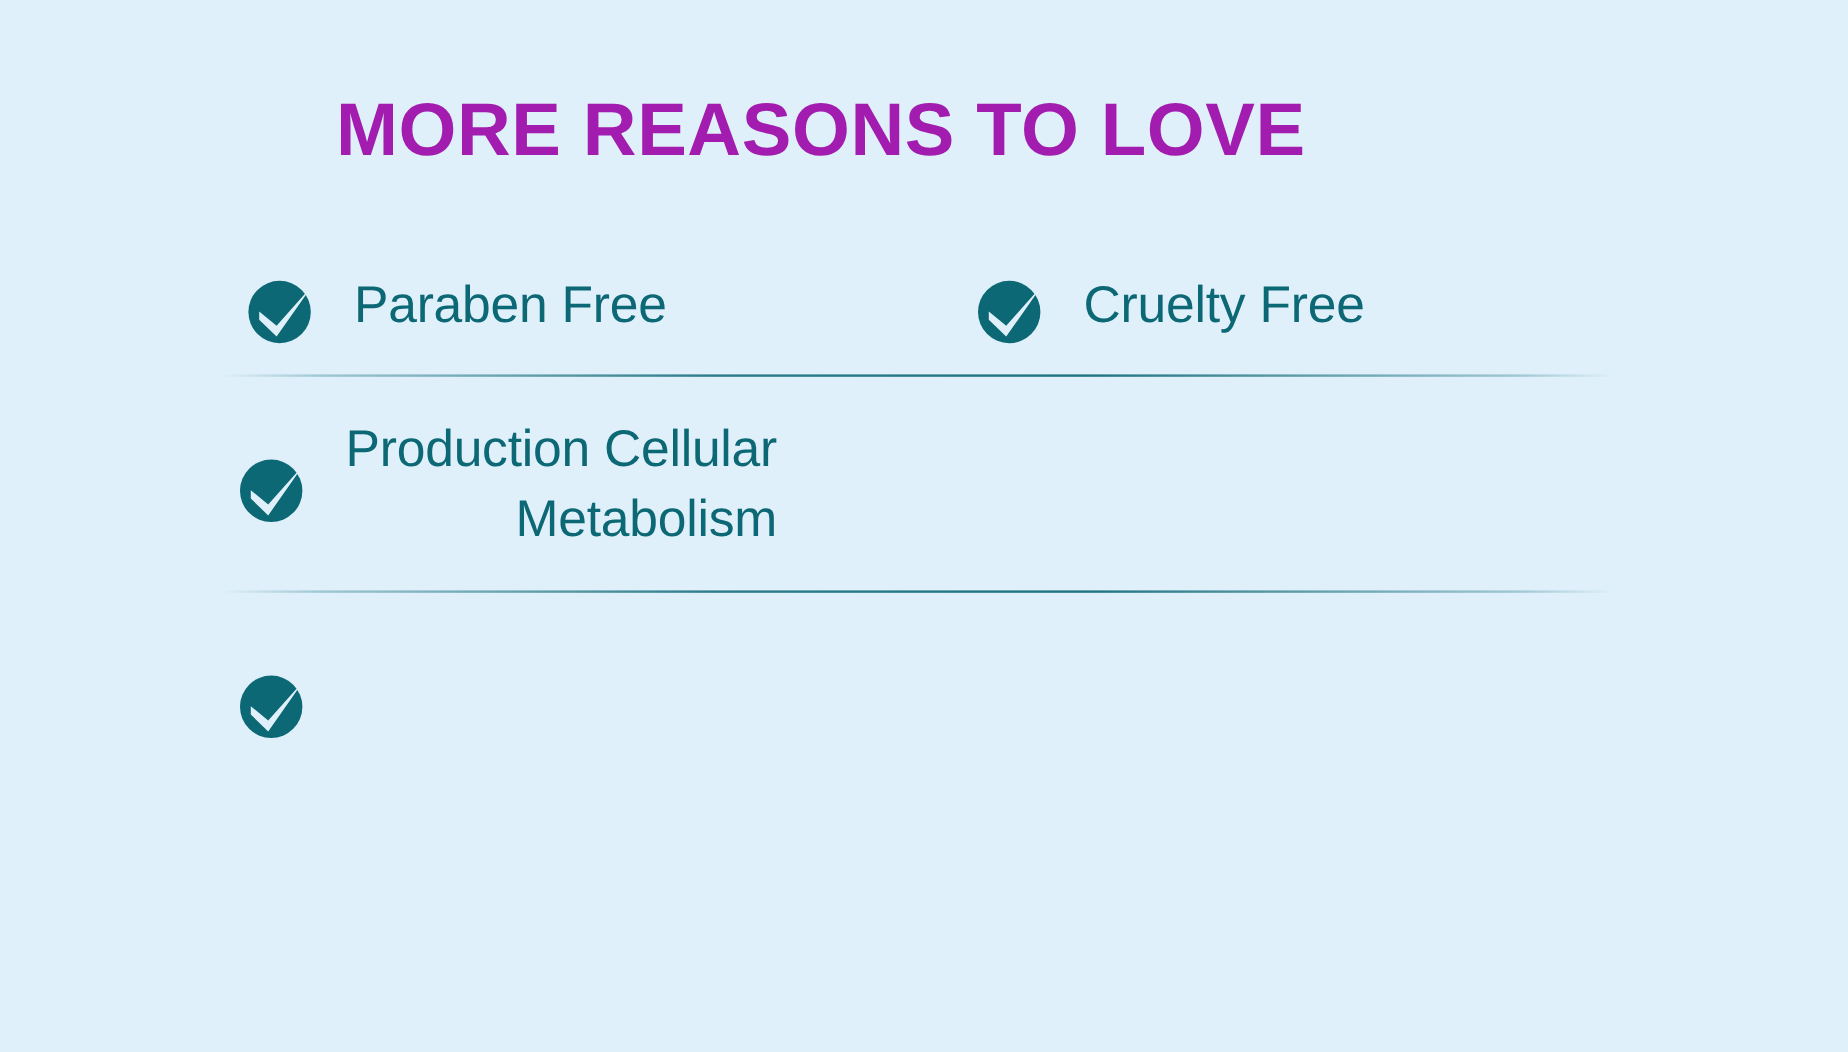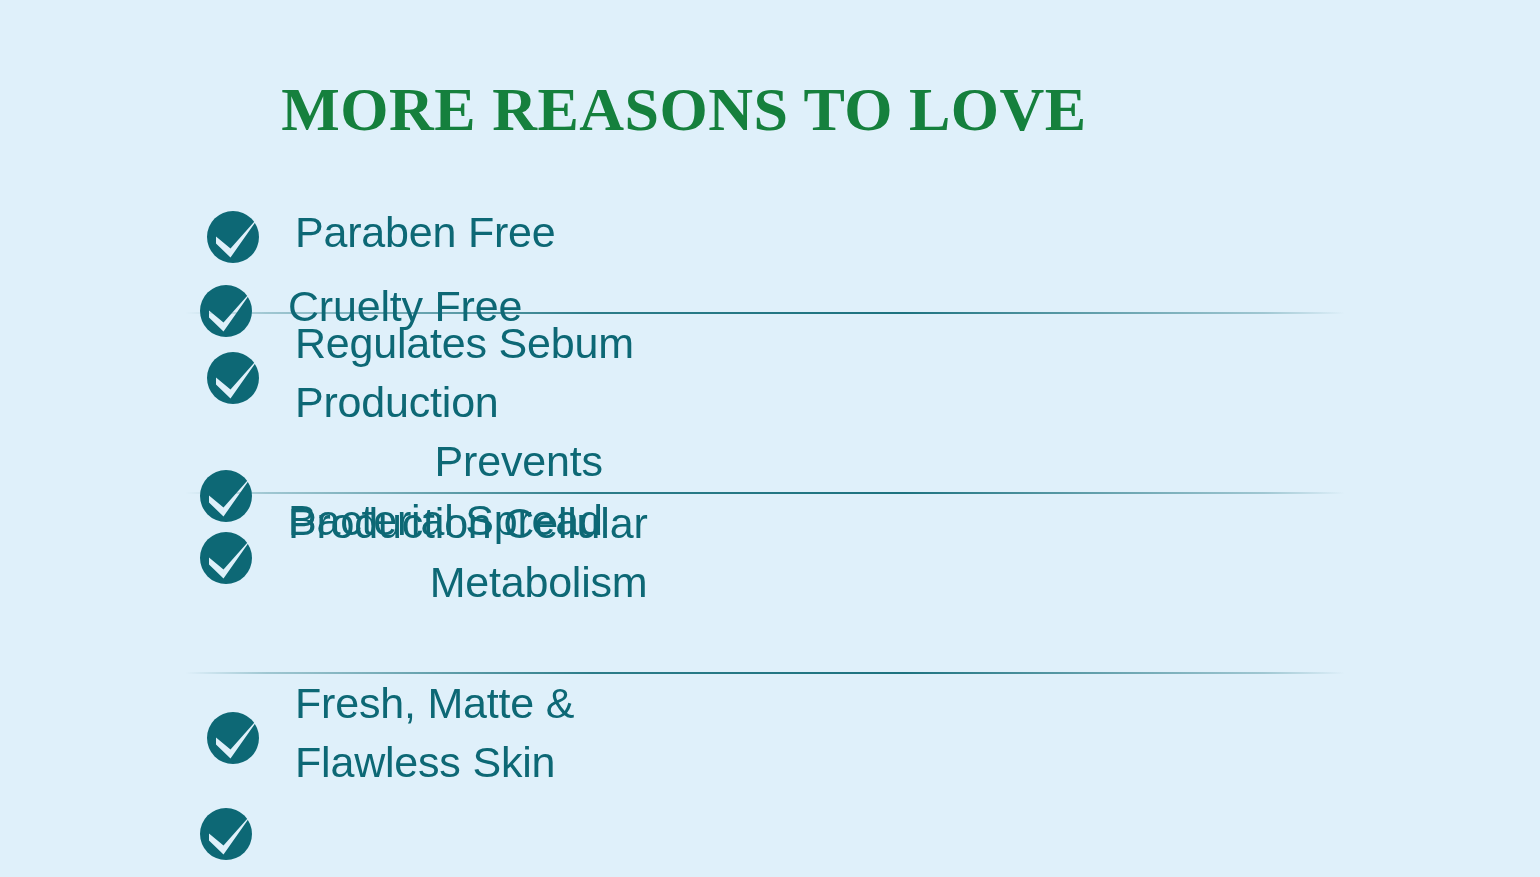--- a/index.html
+++ b/index.html
@@ -22,40 +22,39 @@
     box-sizing: border-box;
   }
 
   
   .title {
     position: absolute;
     top: 72px;
     left: 0;
     width: 1368px;
     text-align: center;
-    font-family: Liberation Serif, serif;
+    font-family: Liberation Sans, sans-serif;
     font-weight: 700;
     font-size: 62px;
     letter-spacing: 0.5px;
-    color: #15803d;
+    color: #a21caf;
     line-height: 74px;
     white-space: nowrap;
   }
 
   
   .benefits {
     position: absolute;
     top: 195px;
     left: 185px;
     width: 1160px;
   }
   .row {
     position: relative;
     display: flex;
-    flex-direction: column;
     align-items: stretch;
     height: 180px;
   }
   .row.r0 { height: 119px; }
 
   
   .divider {
     position: absolute;
     left: 0;
     right: 0;
@@ -128,69 +127,36 @@
           <svg width="74" height="74" viewBox="0 0 74 74">
             <circle cx="31" cy="42" r="26" fill="#0d6875"></circle>
             <path d="M14 41.5 L14 48.5 L28.5 62.5 L65 10.5 L60.5 17.5 L28.5 53.5 Z" fill="#dff0fa"></path>
           </svg>
         </span>
         <span class="benefit-label">Cruelty Free</span>
       </div>
       <div class="divider"></div>
     </div>
 
-    <div class="row">
-      <div class="cell left">
-        <span class="check-wrap">
-          <svg width="74" height="74" viewBox="0 0 74 74">
-            <circle cx="31" cy="42" r="26" fill="#0d6875"></circle>
-            <path d="M14 41.5 L14 48.5 L28.5 62.5 L65 10.5 L60.5 17.5 L28.5 53.5 Z" fill="#dff0fa"></path>
-          </svg>
-        </span>
-        <span class="benefit-label">Regulates Sebum
-Production</span>
-      </div>
-      <div class="cell right">
-        <span class="check-wrap">
-          <svg width="74" height="74" viewBox="0 0 74 74">
-            <circle cx="31" cy="42" r="26" fill="#0d6875"></circle>
-            <path d="M14 41.5 L14 48.5 L28.5 62.5 L65 10.5 L60.5 17.5 L28.5 53.5 Z" fill="#dff0fa"></path>
-          </svg>
-        </span>
-        <span class="benefit-label">Prevents
-Bacterial Spread</span>
-      </div>
-      <div class="divider"></div>
-    </div>
 
     <div class="row">
       <div class="cell right">
         <span class="check-wrap">
           <svg width="74" height="74" viewBox="0 0 74 74">
             <circle cx="31" cy="42" r="26" fill="#0d6875"></circle>
             <path d="M14 41.5 L14 48.5 L28.5 62.5 L65 10.5 L60.5 17.5 L28.5 53.5 Z" fill="#dff0fa"></path>
           </svg>
         </span>
         <span class="benefit-label">Production Cellular
 Metabolism</span>
       </div>
       <div class="divider"></div>
     </div>
 
     <div class="row">
-      <div class="cell left">
-        <span class="check-wrap">
-          <svg width="74" height="74" viewBox="0 0 74 74">
-            <circle cx="31" cy="42" r="26" fill="#0d6875"></circle>
-            <path d="M14 41.5 L14 48.5 L28.5 62.5 L65 10.5 L60.5 17.5 L28.5 53.5 Z" fill="#dff0fa"></path>
-          </svg>
-        </span>
-        <span class="benefit-label">Fresh, Matte &amp;
-Flawless Skin</span>
-      </div>
       <div class="cell right">
         <span class="check-wrap">
           <svg width="74" height="74" viewBox="0 0 74 74">
             <circle cx="31" cy="42" r="26" fill="#0d6875"></circle>
             <path d="M14 41.5 L14 48.5 L28.5 62.5 L65 10.5 L60.5 17.5 L28.5 53.5 Z" fill="#dff0fa"></path>
           </svg>
         </span>
       </div>
     </div>
 

